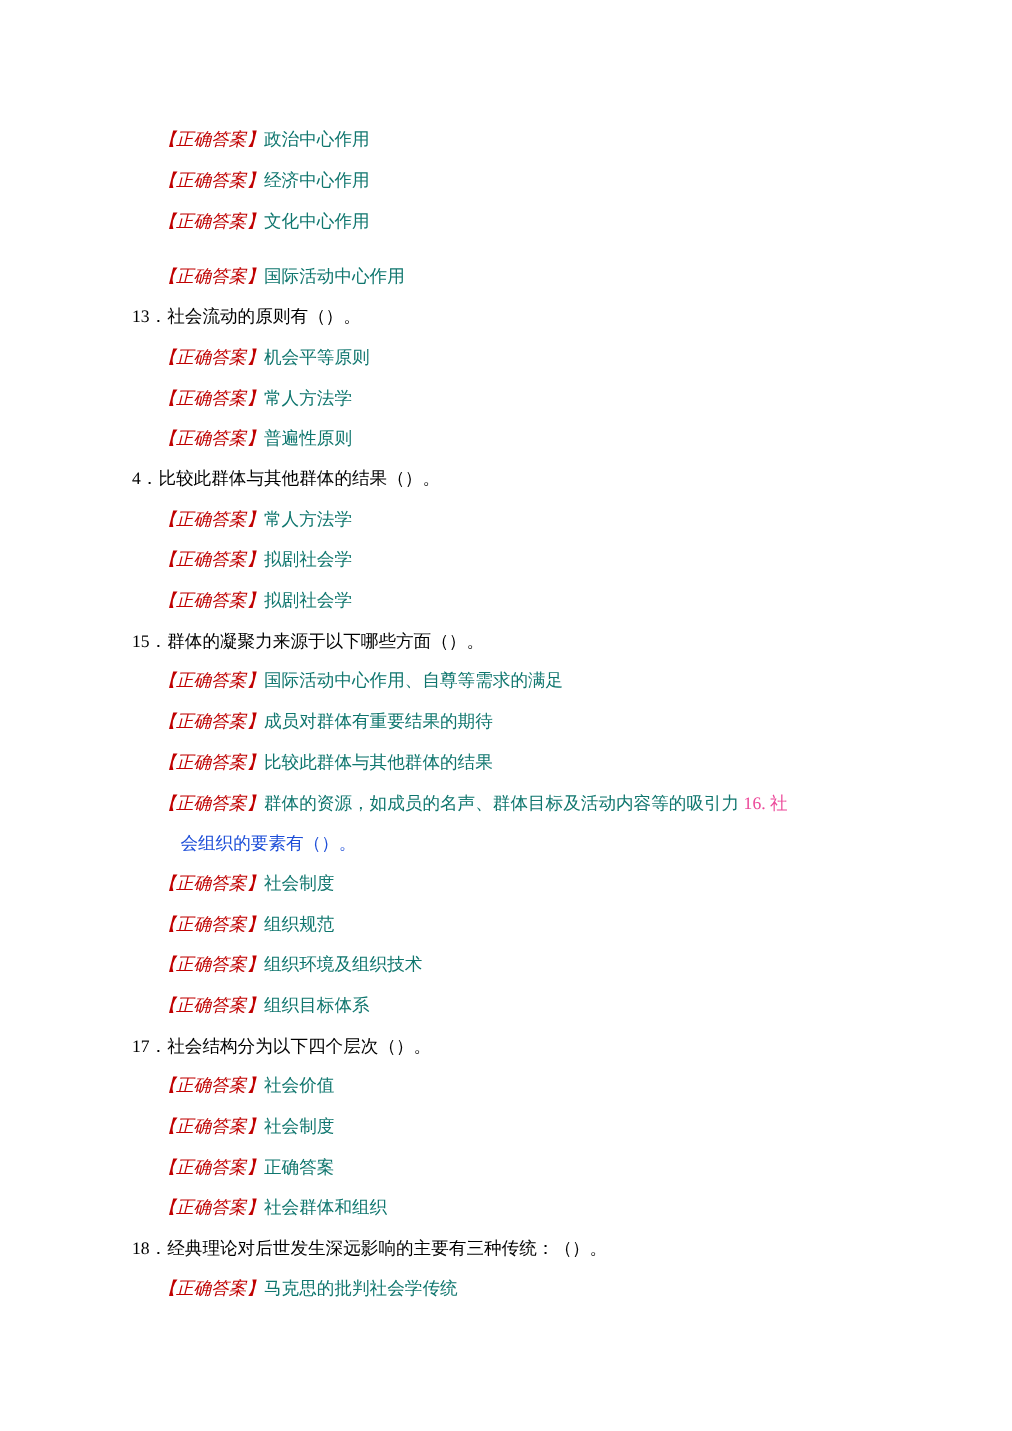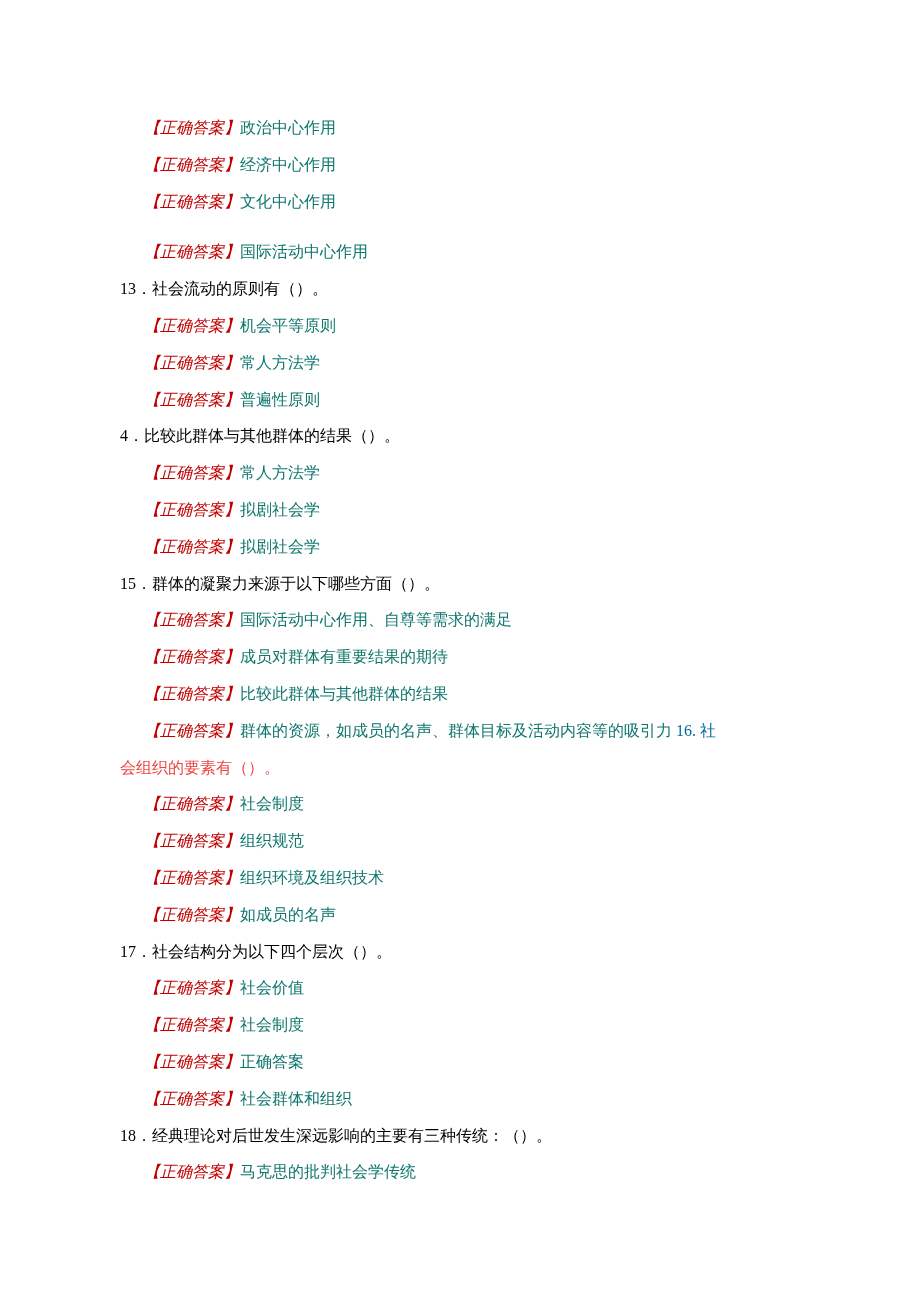--- a/index.html
+++ b/index.html
@@ -33,24 +33,25 @@
       color: #000000;
       padding-left: 0;
     }
     .q-num {
       color: #000000;
     }
     .answer-spaced {
       margin-top: 14px;
     }
     .inline-question-tail {
-      color: #0369a1;
+      color: #ec4899;
     }
     .wrapped-question {
-      color: #ef4444;
+      color: #1d4ed8;
+      margin-left: 44px;
     }
   </style>
 </head>
 <body>
 
 <div class="answer">
   <span class="answer-prefix">【正确答案】</span><span class="answer-text">政治中心作用</span>
 </div>
 <div class="answer">
   <span class="answer-prefix">【正确答案】</span><span class="answer-text">经济中心作用</span>
@@ -108,21 +109,21 @@
 <div class="answer">
   <span class="answer-prefix">【正确答案】</span><span class="answer-text">社会制度</span>
 </div>
 <div class="answer">
   <span class="answer-prefix">【正确答案】</span><span class="answer-text">组织规范</span>
 </div>
 <div class="answer">
   <span class="answer-prefix">【正确答案】</span><span class="answer-text">组织环境及组织技术</span>
 </div>
 <div class="answer">
-  <span class="answer-prefix">【正确答案】</span><span class="answer-text">如成员的名声</span>
+  <span class="answer-prefix">【正确答案】</span><span class="answer-text">组织目标体系</span>
 </div>
 
 <div class="question">
   <span class="q-num">17</span><span>．社会结构分为以下四个层次（）。</span>
 </div>
 <div class="answer">
   <span class="answer-prefix">【正确答案】</span><span class="answer-text">社会价值</span>
 </div>
 <div class="answer">
   <span class="answer-prefix">【正确答案】</span><span class="answer-text">社会制度</span>

